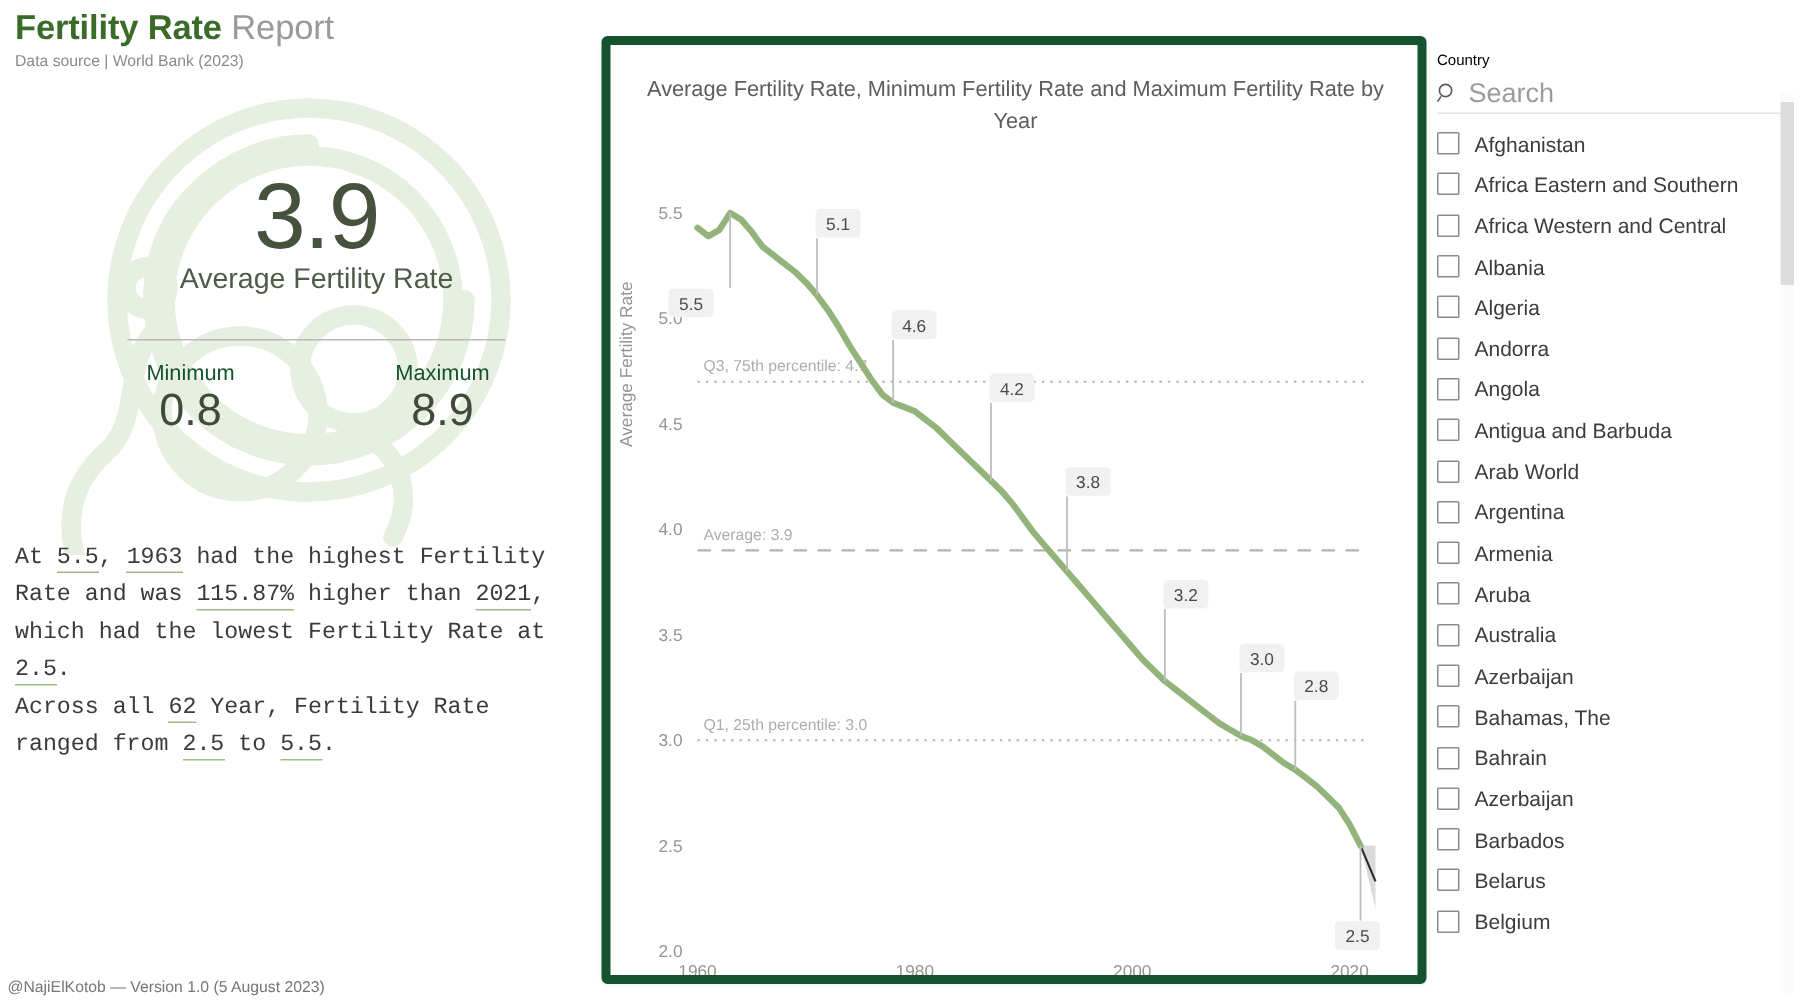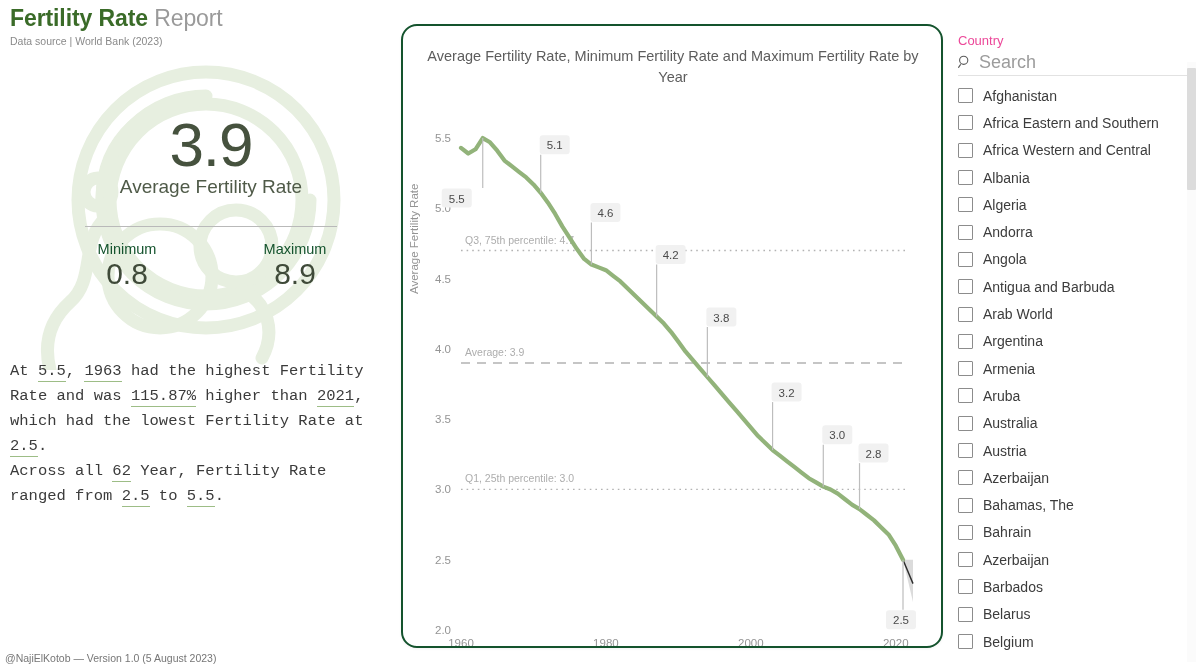--- a/index.html
+++ b/index.html
@@ -41,39 +41,39 @@
   .narr p{margin:0;}
   .narr p + p{}
   .u{border-bottom:1.5px solid #9dbd86;padding-bottom:1px;}
 
   
   .footer{position:absolute;left:5px;top:652px;font-size:10.5px;color:#767676;}
 
   
   .card{
     position:absolute;left:401px;top:24px;width:538px;height:620px;
-    background:#fff;border:2px solid #14532d;border-radius:16px;
+    background:#fff;border:6px solid #14532d;border-radius:4px;
     box-shadow:0 1px 3px rgba(0,0,0,.05);
     overflow:hidden;
   }
   .card-title{
     position:absolute;left:20px;top:20px;width:500px;text-align:center;
     font-size:14.5px;line-height:21px;color:#5d5d5d;
   }
   .plot{position:absolute;left:0;top:0;width:538px;height:620px;}
 
   .ylab{
     position:absolute;left:5px;top:268px;
     transform:rotate(-90deg);transform-origin:left top;
     font-size:11.5px;color:#949494;white-space:nowrap;
   }
 
   
   .slicer{position:absolute;left:958px;top:32px;width:238px;height:630px;}
-  .sl-title{font-size:13px;color:#ec4899;line-height:17px;}
+  .sl-title{font-size:10px;color:#000000;line-height:17px;}
   .sl-search{
     display:flex;align-items:center;gap:7px;
     height:22px;border-bottom:1px solid #e2e2e2;margin-top:2px;
     padding-bottom:2px;
   }
   .sl-search .ph{font-size:18px;color:#9c9c9c;line-height:18px;}
   .sl-list{position:relative;margin-top:6px;height:588px;overflow:hidden;}
   .sl-item{display:flex;align-items:center;gap:10px;height:27.3px;}
   .cbx{
     width:13px;height:13px;border:1px solid #8c8c8c;background:#fff;
@@ -242,24 +242,20 @@
         <div class="sl-item">
           <div class="cbx"></div>
           <span class="sl-lbl">Aruba</span>
         </div>
         <div class="sl-item">
           <div class="cbx"></div>
           <span class="sl-lbl">Australia</span>
         </div>
         <div class="sl-item">
           <div class="cbx"></div>
-          <span class="sl-lbl">Austria</span>
-        </div>
-        <div class="sl-item">
-          <div class="cbx"></div>
           <span class="sl-lbl">Azerbaijan</span>
         </div>
         <div class="sl-item">
           <div class="cbx"></div>
           <span class="sl-lbl">Bahamas, The</span>
         </div>
         <div class="sl-item">
           <div class="cbx"></div>
           <span class="sl-lbl">Bahrain</span>
         </div>

